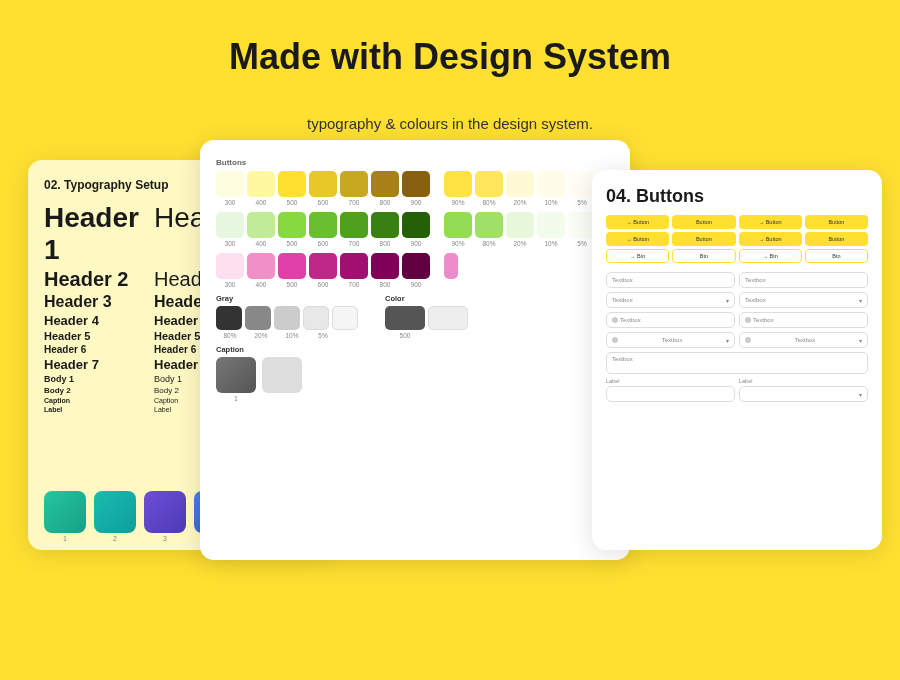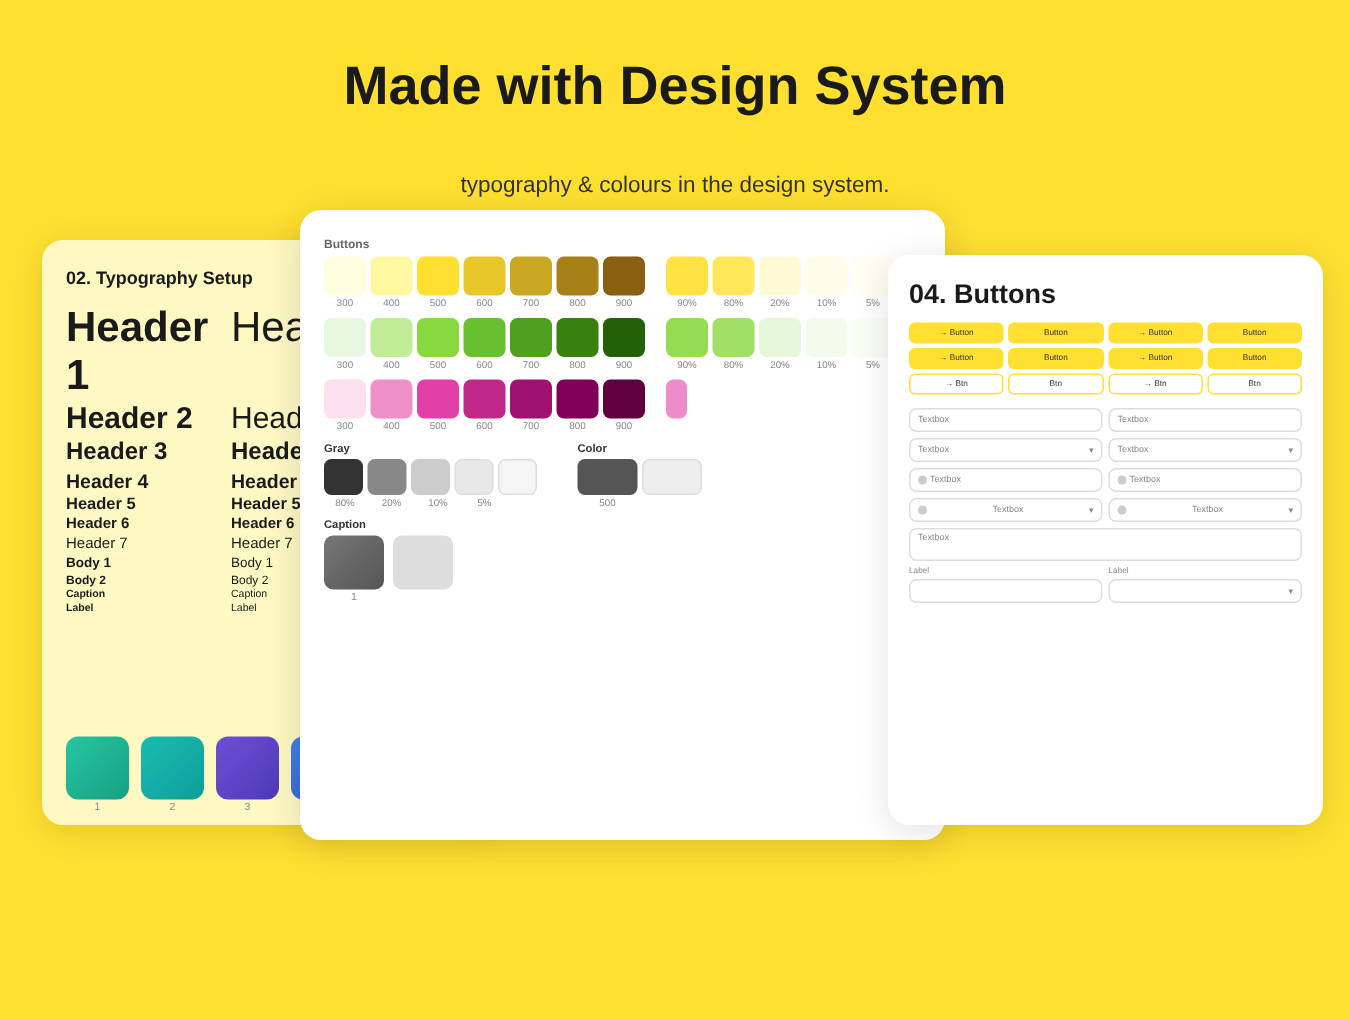--- a/index.html
+++ b/index.html
@@ -67,21 +67,21 @@
 
     .typo-left { width: 110px; font-weight: 800; color: #1a1a1a; }
     .typo-right { font-weight: 400; color: #1a1a1a; }
 
     .h1 { font-size: 28px; }
     .h2 { font-size: 20px; }
     .h3 { font-size: 16px; font-weight: 700; }
     .h4 { font-size: 13px; font-weight: 700; }
     .h5 { font-size: 11px; font-weight: 700; }
     .h6 { font-size: 10px; font-weight: 700; }
-    .h7 { font-size: 10px; font-weight: 400; }
+    .h7 { font-size: 13px; font-weight: 700; }
     .body1 { font-size: 9px; }
     .body2 { font-size: 8px; }
     .caption-t { font-size: 7px; }
     .label-t { font-size: 7px; }
 
     
     .card-color {
       position: absolute;
       left: 200px;
       top: 0px;

